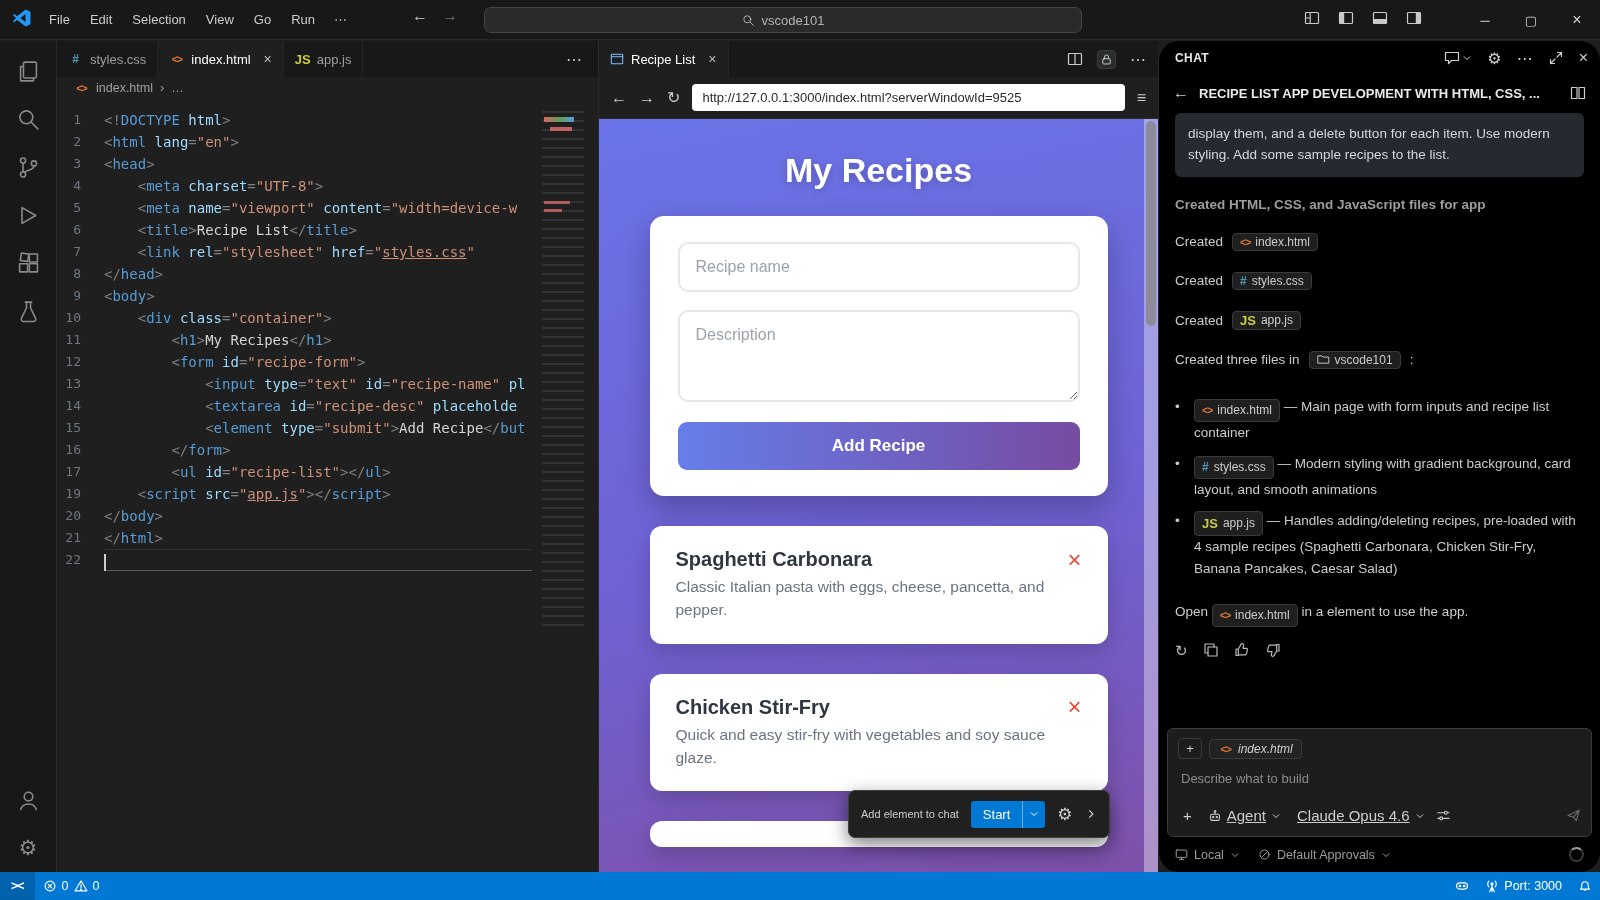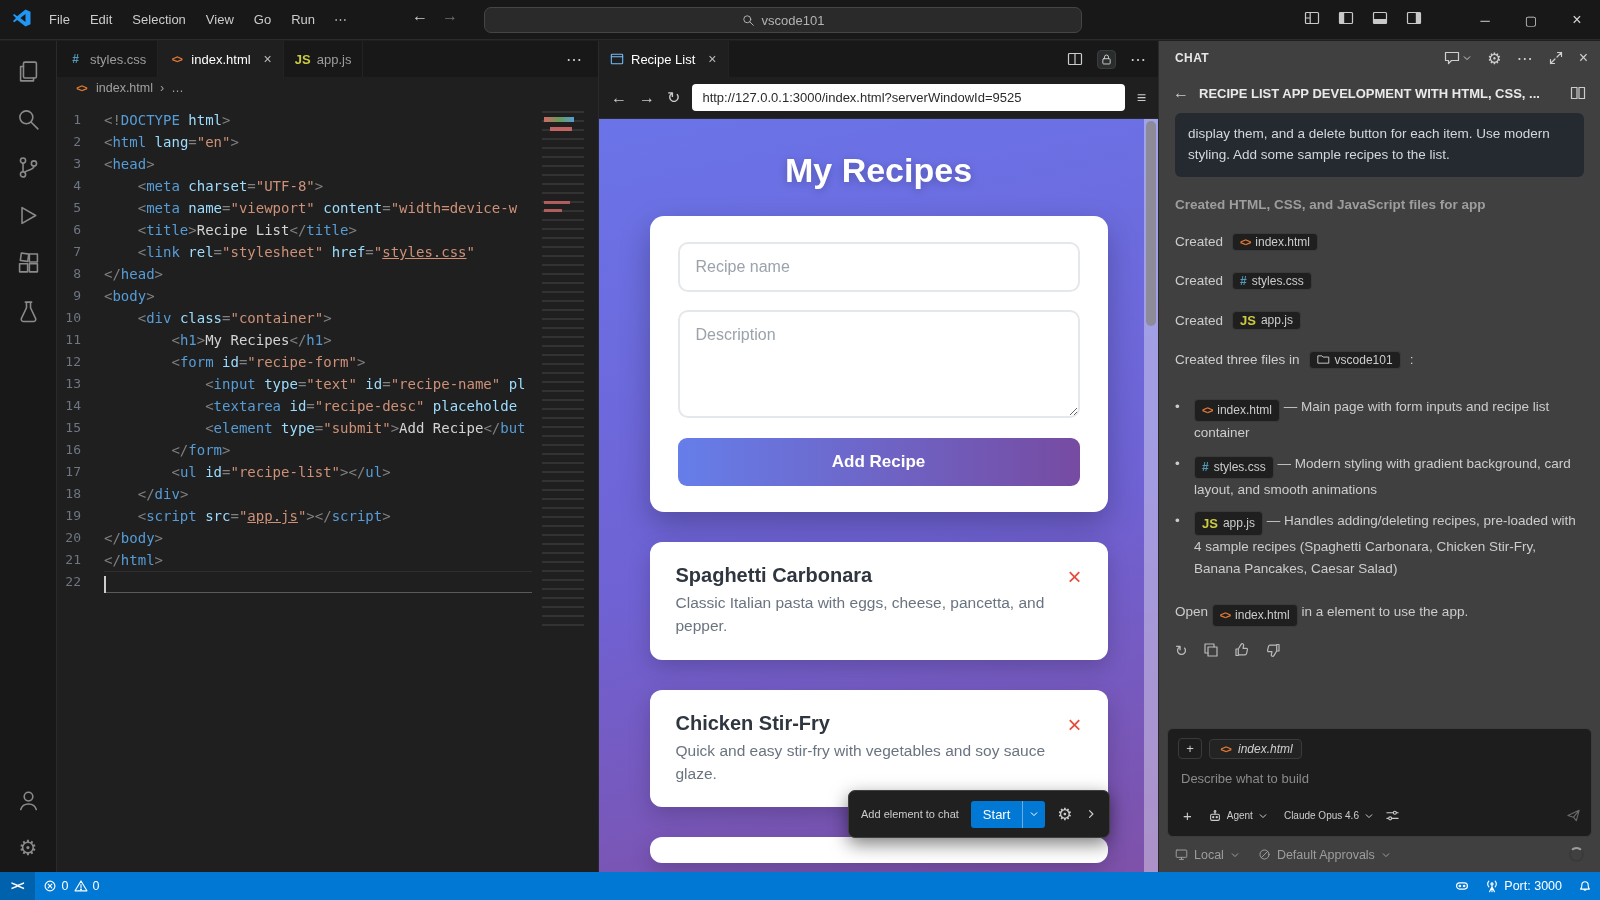--- a/index.html
+++ b/index.html
@@ -60,33 +60,33 @@
   #browser{position:absolute;top:41px;left:598px;width:560px;bottom:28px;background:#1f1f1f;border-left:1px solid #2a2a2a;display:flex;flex-direction:column;overflow:hidden;}
   .b-acts{margin-left:auto;display:flex;align-items:center;gap:14px;padding-right:12px;color:#cccccc;background:#181818;}
   .lockbox{border:1px solid #3c3c3c;border-radius:4px;padding:2px;background:#2a2d2e;}
   .b-toolbar{height:42px;display:flex;align-items:center;gap:12px;padding:0 12px;border-bottom:1px solid #2a2a2a;flex:none;color:#cccccc;font-size:16px;}
   .url{flex:1;height:27px;background:#ffffff;color:#2b2b2b;border-radius:4px;display:flex;align-items:center;padding:0 10px;font-size:13px;white-space:nowrap;overflow:hidden;}
   .b-content{flex:1;position:relative;background:linear-gradient(168deg,#6a74e8 0%,#6f62d4 55%,#7e51a9 100%);overflow:hidden;padding-top:32px;}
   .page-title{text-align:center;color:#ffffff;font-size:34px;font-weight:700;text-shadow:0 2px 8px rgba(0,0,0,.22);}
   .form-card{width:458px;margin:26px auto 0;background:#ffffff;border-radius:14px;padding:26px 28px;box-shadow:0 12px 30px rgba(0,0,0,.25);}
   .field{width:100%;border:2px solid #e4e7ec;border-radius:10px;padding:14px 16px;font-size:16px;color:#444;background:#fff;font-family:"Liberation Sans",sans-serif;outline:none;display:block;}
   .field::placeholder{color:#9aa2ab;}
-  textarea.field{height:108px;margin-top:18px;}
+  textarea.field{height:92px;margin-top:18px;}
   .add-btn{width:100%;border:none;border-radius:9px;padding:14px;background:linear-gradient(90deg,#667eea,#764ba2);color:#ffffff;font-size:17px;font-weight:700;margin-top:20px;cursor:pointer;}
   .r-card{width:458px;margin:30px auto 0;background:#ffffff;border-radius:12px;padding:22px 26px;box-shadow:0 8px 22px rgba(0,0,0,.18);}
-  .r-head{display:flex;justify-content:space-between;align-items:flex-end;}
+  .r-head{display:flex;justify-content:space-between;align-items:center;}
   .r-title{font-size:20px;font-weight:700;color:#2f3640;}
   .r-del{color:#e74c3c;font-size:24px;line-height:20px;font-weight:400;cursor:pointer;}
   .r-desc{margin-top:4px;color:#6a7480;font-size:15.5px;line-height:1.5;}
   .r-partial{height:26px;padding:0;overflow:hidden;}
   .b-scroll{position:absolute;top:0;right:0;bottom:0;width:14px;background:rgba(235,235,242,.42);}
   .b-thumb{position:absolute;top:2px;left:2px;width:10px;height:205px;background:#8d8a99;border-radius:6px;}
 
   
-  #chat{position:absolute;top:41px;left:1158px;width:442px;bottom:28px;background:#404040;border-left:1px solid #2a2a2a;display:flex;flex-direction:column;overflow:hidden;}
+  #chat{position:absolute;top:41px;left:1158px;width:442px;bottom:28px;background:#000000;border-left:1px solid #2a2a2a;display:flex;flex-direction:column;overflow:hidden;border-radius:20px;}
   .chat-head{height:34px;display:flex;align-items:center;padding:0 12px 0 16px;flex:none;}
   .chat-head-title{font-size:12px;font-weight:700;color:#e7e7e7;letter-spacing:.4px;}
   .chat-head-acts{margin-left:auto;display:flex;align-items:center;gap:15px;color:#cfcfcf;}
   .combo{display:flex;align-items:center;gap:2px;}
   .session-row{height:36px;display:flex;align-items:center;gap:10px;padding:0 14px;flex:none;}
   .session-title{flex:1;font-size:13px;font-weight:700;color:#e9e9e9;white-space:nowrap;overflow:hidden;text-overflow:ellipsis;}
   .chat-body{flex:1;padding:2px 16px 0;overflow:hidden;font-size:13.5px;color:#cccccc;display:flex;flex-direction:column;}
   .user-msg{background:#252a31;border-radius:6px;padding:11px 13px;color:#d3d7dd;line-height:1.55;flex:none;}
   .sys-line{color:#9d9d9d;margin-top:20px;font-weight:bold;}
   .created-row{display:flex;align-items:center;gap:9px;margin-top:21px;}
@@ -98,21 +98,21 @@
   .open-line{margin-top:21px;line-height:1.62;}
   .msg-actions{display:flex;gap:15px;margin-top:15px;color:#b9b9b9;}
   .chat-grow{flex:1;}
   .chat-input{margin:10px 8px 4px;border:1px solid #3c3c3c;border-radius:6px;background:#1d1d1d;padding:9px 10px;flex:none;}
   .ctx-row{display:flex;gap:7px;align-items:center;}
   .ctx-add{width:24px;height:21px;border:1px solid #3a3a3a;border-radius:4px;display:flex;align-items:center;justify-content:center;color:#cccccc;}
   .ctx-chip{display:inline-flex;align-items:center;gap:5px;border:1px solid #3a3a3a;border-radius:4px;padding:2px 8px;font-size:12px;font-style:italic;color:#cfcfcf;background:#232323;}
   .chat-ph{color:#8a8a8a;margin:12px 3px 18px;}
   .input-actions{display:flex;align-items:center;gap:6px;color:#cccccc;}
   .ia-group{display:flex;align-items:center;gap:5px;padding:3px 5px;border-radius:4px;}
-  .ia-label{font-size:10px;}
+  .ia-label{font-size:15px;text-decoration:underline;}
   .send-dim{margin-left:auto;color:#6a6a6a;}
   .chat-footer{display:flex;align-items:center;gap:18px;padding:6px 16px 10px;color:#9d9d9d;font-size:12.5px;flex:none;}
   .cf-item{display:flex;align-items:center;gap:6px;}
   .spinner{margin-left:auto;width:15px;height:15px;border:2px solid #3a3a3a;border-top-color:#9d9d9d;border-radius:50%;animation:spin 1s linear infinite;}
   @keyframes spin{to{transform:rotate(360deg)}}
 
   
   #floatbar{position:absolute;left:848px;top:790px;height:48px;background:#202020;border:1px solid #404040;border-radius:7px;display:flex;align-items:center;gap:12px;padding:0 12px;box-shadow:0 6px 18px rgba(0,0,0,.5);z-index:40;}
   .fb-label{color:#cccccc;font-size:11px;white-space:nowrap;}
   .start-btn{display:flex;align-items:stretch;}
@@ -316,24 +316,20 @@
           <span class="ln">15</span>
           <span class="lc"><span class="tk-x">            </span><span class="tk-g">&lt;</span><span class="tk-t">element</span><span class="tk-x"> </span><span class="tk-a">type</span><span class="tk-g">=</span><span class="tk-s">"submit"</span><span class="tk-g">&gt;</span><span class="tk-x">Add Recipe</span><span class="tk-g">&lt;/</span><span class="tk-t">but</span></span>
         </div>
         <div class="code-line">
           <span class="ln">16</span>
           <span class="lc"><span class="tk-x">        </span><span class="tk-g">&lt;/</span><span class="tk-t">form</span><span class="tk-g">&gt;</span></span>
         </div>
         <div class="code-line">
           <span class="ln">17</span>
           <span class="lc"><span class="tk-x">        </span><span class="tk-g">&lt;</span><span class="tk-t">ul</span><span class="tk-x"> </span><span class="tk-a">id</span><span class="tk-g">=</span><span class="tk-s">"recipe-list"</span><span class="tk-g">&gt;</span><span class="tk-g">&lt;/</span><span class="tk-t">ul</span><span class="tk-g">&gt;</span></span>
-        </div>
-        <div class="code-line">
-          <span class="ln">18</span>
-          <span class="lc"><span class="tk-x">    </span><span class="tk-g">&lt;/</span><span class="tk-t">div</span><span class="tk-g">&gt;</span></span>
         </div>
         <div class="code-line">
           <span class="ln">19</span>
           <span class="lc"><span class="tk-x">    </span><span class="tk-g">&lt;</span><span class="tk-t">script</span><span class="tk-x"> </span><span class="tk-a">src</span><span class="tk-g">=</span><span class="tk-s">"</span><span class="tk-u">app.js</span><span class="tk-s">"</span><span class="tk-g">&gt;</span><span class="tk-g">&lt;/</span><span class="tk-t">script</span><span class="tk-g">&gt;</span></span>
         </div>
         <div class="code-line">
           <span class="ln">20</span>
           <span class="lc"><span class="tk-g">&lt;/</span><span class="tk-t">body</span><span class="tk-g">&gt;</span></span>
         </div>
         <div class="code-line">

